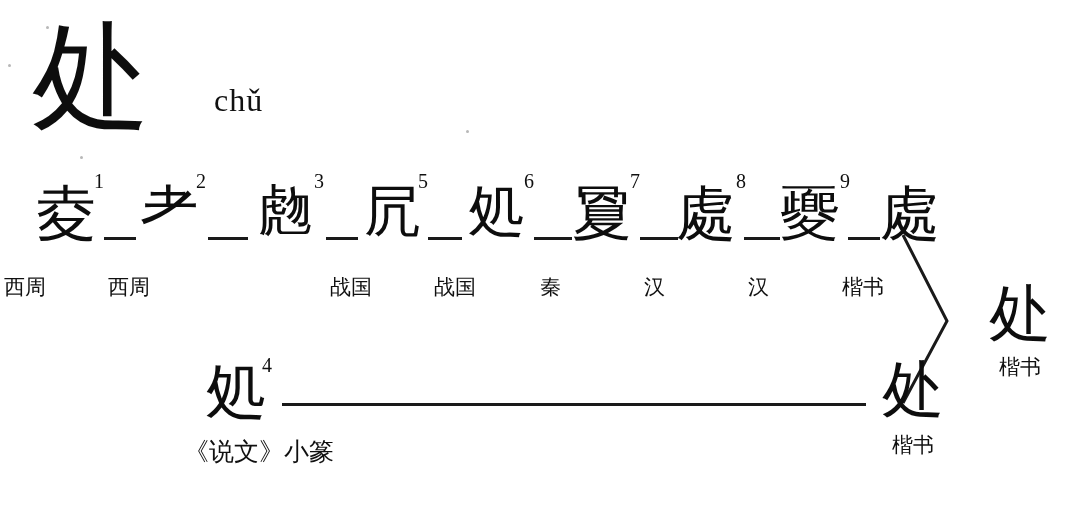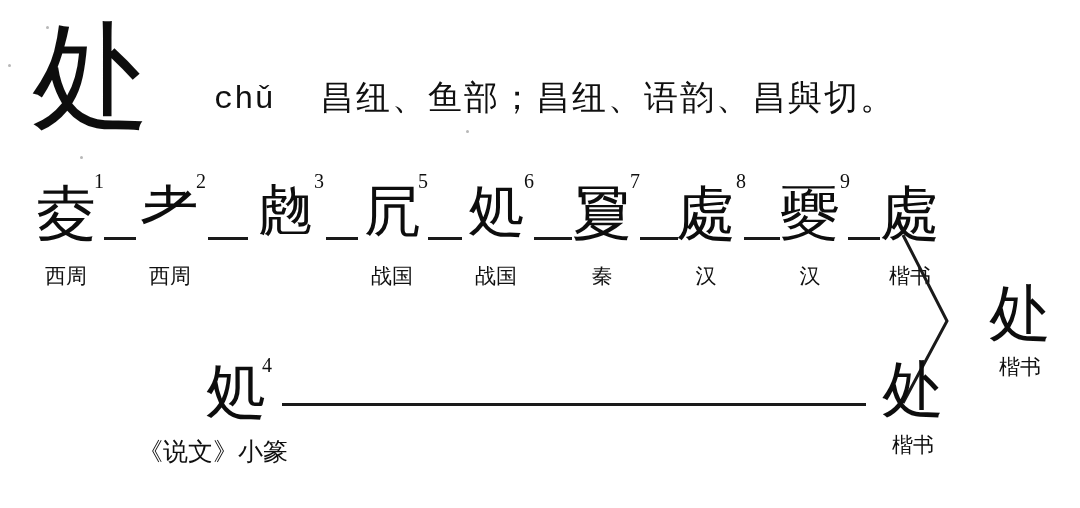--- a/index.html
+++ b/index.html
@@ -32,21 +32,21 @@
     font-size: 118px;
     line-height: 1;
     font-weight: 500;
     letter-spacing: 0;
     color: #0d0d0d;
   }
   #pinyin {
     position: absolute;
     left: 214px;
     top: 84px;
-    font-family: Liberation Mono, monospace;
+    font-family: Liberation Serif, serif;
     font-size: 32px;
     line-height: 1;
     letter-spacing: 1px;
     color: #101010;
   }
   #fanqie-gloss {
     position: absolute;
     left: 320px;
     top: 78px;
     font-family: "DejaVu Serif", "Liberation Serif", serif;
@@ -98,24 +98,23 @@
   .glyph-index {
     position: absolute;
     top: 6px;
     font-family: "Liberation Serif", "DejaVu Serif", serif;
     font-size: 20px;
     line-height: 1;
     color: #101010;
   }
   .glyph-label {
     position: absolute;
-    top: 101px;
+    top: 112px;
     left: -14px;
     width: 124px;
-    text-align: center;
     font-family: "DejaVu Serif", "Liberation Serif", serif;
     font-size: 21px;
     line-height: 1;
     white-space: nowrap;
     color: #101010;
   }
   .connector-dash {
     position: absolute;
     top: 72px;
     height: 3px;
@@ -195,21 +194,21 @@
     font-family: "Liberation Serif", "DejaVu Serif", serif;
     font-size: 20px;
     line-height: 1;
     color: #101010;
   }
   #seal-glyph-label {
     position: absolute;
     left: -38px;
     top: 84px;
     width: 196px;
-    text-align: left;
+    text-align: right;
     font-family: "DejaVu Serif", "Liberation Serif", serif;
     font-size: 25px;
     line-height: 1;
     white-space: nowrap;
     color: #101010;
   }
   #seal-connector-line {
     position: absolute;
     left: 282px;
     top: 48px;
@@ -253,21 +252,20 @@
     background: #b8b8b8;
     border-radius: 50%;
   }
 </style>
 </head>
 <body>
 
 <div id="headword-row">
   <div id="headword-char">处</div>
   <div id="pinyin">chǔ</div>
-  <div id="fanqie-gloss">昌纽、鱼部；昌纽、语韵、昌與切。</div>
 
   <div class="speckle" style="left:46px; top:26px; width:3px; height:3px;"></div>
   <div class="speckle" style="left:8px; top:64px; width:3px; height:3px;"></div>
   <div class="speckle" style="left:80px; top:156px; width:3px; height:3px;"></div>
   <div class="speckle" style="left:466px; top:130px; width:3px; height:3px;"></div>
 </div>
 
 <div id="evolution-chart">
 
   <div id="sequence-row">

